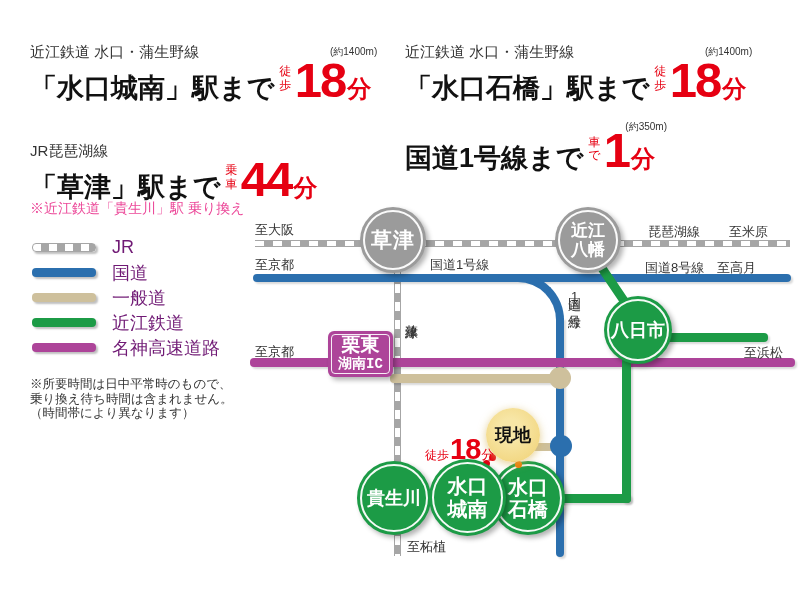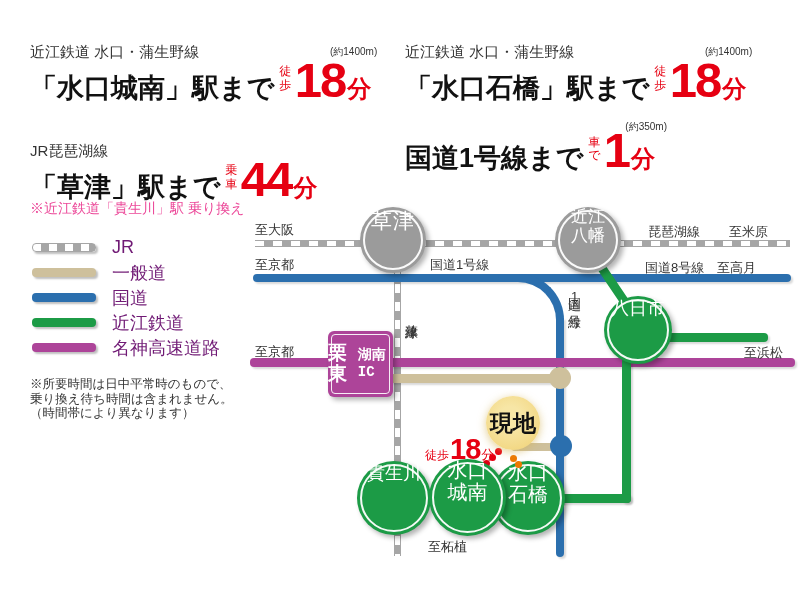--- a/index.html
+++ b/index.html
@@ -72,59 +72,59 @@
   .dot{position:absolute;border-radius:50%;z-index:3;}
   .dot-tan{left:549px;top:367px;width:22px;height:22px;background:var(--road-tan);}
   .dot-blue{left:550px;top:435px;width:22px;height:22px;background:var(--road-blue);}
   .wdot{position:absolute;width:7px;height:7px;border-radius:50%;z-index:5;}
   .wdot.red{background:var(--accent-red);}
   .wdot.orange{background:var(--walk-dot-orange);}
   .wd1{left:483px;top:460px;} .wd2{left:489px;top:454px;} .wd3{left:495px;top:448px;}
   .wd4{left:510px;top:455px;} .wd5{left:515px;top:461px;}
 
   
-  .circle{position:absolute;border-radius:50%;display:flex;justify-content:center;
-          text-align:center;color:#fff;font-weight:normal;z-index:4;
+  .circle{position:absolute;border-radius:50%;display:flex;align-items:center;justify-content:center;
+          text-align:center;color:#fff;font-weight:bold;z-index:4;
           box-shadow:3px 3px 5px rgba(0,0,0,.3);}
   .circle::after{content:"";position:absolute;inset:3px;border:2px solid rgba(255,255,255,.95);border-radius:50%;}
   .st-kusatsu{left:360px;top:207px;width:66px;height:66px;background:var(--station-gray);font-size:21px;letter-spacing:1px;}
   .st-omihachiman{left:555px;top:207px;width:66px;height:66px;background:var(--station-gray);font-size:17px;line-height:1.12;}
   .st-yokaichi{left:604px;top:296px;width:68px;height:68px;background:var(--rail-green);font-size:18px;}
   .st-kibukawa{left:357px;top:461px;width:74px;height:74px;background:var(--rail-green);font-size:18px;}
   .st-ishibashi{left:491px;top:461px;width:74px;height:74px;background:var(--rail-green);font-size:20px;line-height:1.12;}
   .st-jonan{left:429px;top:459px;width:77px;height:77px;background:var(--rail-green);font-size:20px;line-height:1.12;z-index:5;}
-  .ic{position:absolute;left:328px;top:331px;width:65px;height:66px;background:var(--expressway-purple);
-      border-radius:6px;display:flex;flex-direction:row;align-items:center;justify-content:center;
+  .ic{position:absolute;left:328px;top:331px;width:65px;height:46px;background:var(--expressway-purple);
+      border-radius:6px;display:flex;flex-direction:column;align-items:center;justify-content:center;
       color:#fff;z-index:4;box-shadow:3px 3px 5px rgba(0,0,0,.3);}
   .ic::after{content:"";position:absolute;inset:3px;border:1.5px solid rgba(255,255,255,.9);border-radius:4px;}
   .ic .l1{font-size:19px;font-weight:bold;line-height:1.1;}
   .ic .l2{font-size:14px;font-weight:bold;line-height:1.2;font-family:Liberation Mono, monospace;}
-  .site{position:absolute;left:486px;top:396px;width:54px;height:54px;border-radius:50%;
+  .site{position:absolute;left:486px;top:408px;width:54px;height:54px;border-radius:50%;
         background:radial-gradient(circle at 45% 40%,#f7e6a6 25%,var(--site-yellow) 70%,#eecf74 100%);
-        display:flex;align-items:center;justify-content:center;font-size:23px;font-weight:bold;color:#111;
+        display:flex;align-items:center;justify-content:center;font-size:18px;font-weight:bold;color:#111;
         z-index:6;box-shadow:0 2px 8px rgba(213,182,92,.65);}
 
   
   .walk{position:absolute;left:425px;top:435px;display:flex;align-items:baseline;color:var(--accent-red);z-index:6;}
   .walk .wm{font-size:12px;}
   .walk .wn{font-size:29px;font-weight:bold;letter-spacing:-1px;margin:0 1px;line-height:1;}
   .walk .wu{font-size:13px;}
 
   
   .mlabel{position:absolute;font-size:13px;color:#333;white-space:nowrap;z-index:6;}
   .lab-osaka{left:255px;top:221px;}
   .lab-kyoto1{left:255px;top:256px;}
   .lab-route1{left:430px;top:256px;}
   .lab-biwako{left:648px;top:223px;}
   .lab-maibara{left:729px;top:223px;}
   .lab-route8{left:645px;top:259px;}
   .lab-takatsuki{left:717px;top:259px;}
   .lab-kyoto2{left:255px;top:343px;}
   .lab-hamamatsu{left:726px;top:344px;margin-left:18px;}
-  .lab-tsuge{left:428px;top:538px;}
+  .lab-tsuge{left:407px;top:538px;}
   .vert{writing-mode:vertical-rl;text-orientation:upright;letter-spacing:1px;}
   .lab-kusatsuline{left:402px;top:314px;}
   .lab-route1v{left:565px;top:287px;}
 </style>
 </head>
 <body>
 
 <div class="stage">
 
   <div class="access b0">
@@ -169,26 +169,26 @@
       <span class="dist">(約350m)</span>
     </div>
   </div>
 
   <div class="legend">
     <div class="leg-row">
       <span class="swatch sw-jr"></span>
       <span class="leg-label">JR</span>
     </div>
     <div class="leg-row">
+      <span class="swatch sw-blue"></span>
+      <span class="leg-label">国道</span>
+    </div>
+    <div class="leg-row">
       <span class="swatch sw-tan"></span>
       <span class="leg-label">一般道</span>
-    </div>
-    <div class="leg-row">
-      <span class="swatch sw-blue"></span>
-      <span class="leg-label">国道</span>
     </div>
     <div class="leg-row">
       <span class="swatch sw-green"></span>
       <span class="leg-label">近江鉄道</span>
     </div>
     <div class="leg-row">
       <span class="swatch sw-purple"></span>
       <span class="leg-label">名神高速道路</span>
     </div>
   </div>

